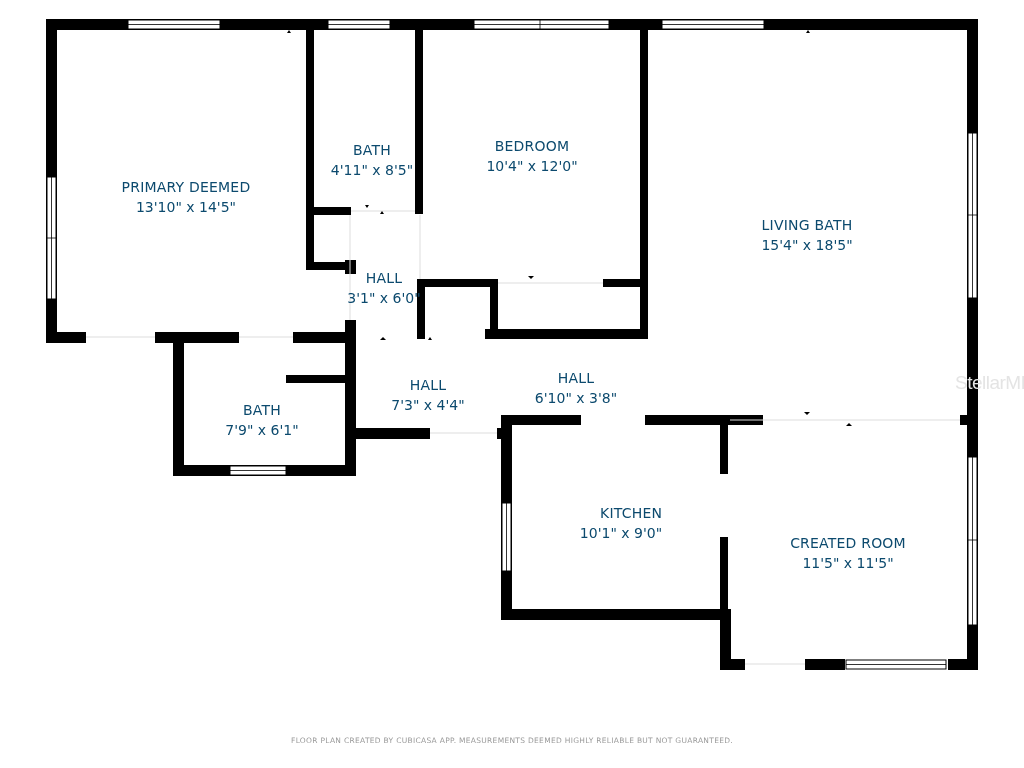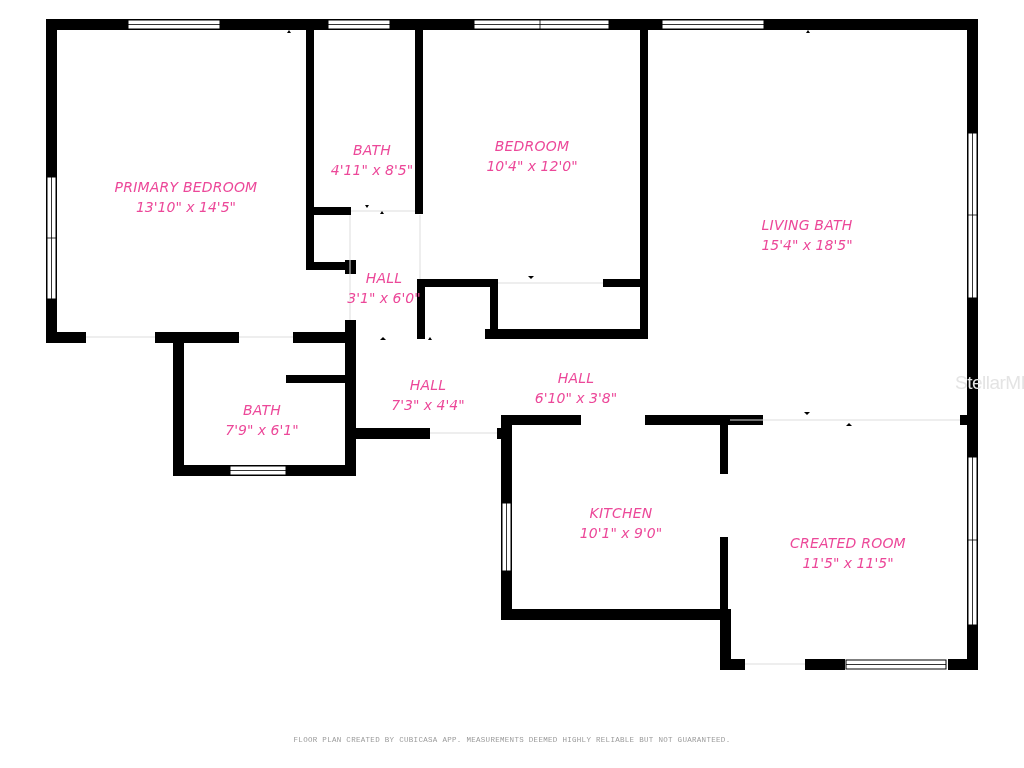--- a/index.html
+++ b/index.html
@@ -2,24 +2,24 @@
 <html><head>
 <meta charset="utf-8">
 <style>
   html,body{margin:0;padding:0;background:#ffffff;}
   body{width:1024px;height:768px;position:relative;overflow:hidden;font-family:"DejaVu Sans","Liberation Sans",sans-serif;}
   svg.plan{position:absolute;left:0;top:0;width:1024px;height:768px;}
   .wall{fill:#000;}
   .win{fill:#fff;stroke:#000;stroke-width:1;}
   .winline{stroke:#000;stroke-width:0.8;}
   .thin{stroke:#ddd;stroke-width:1;}
-  .lbl{position:absolute;text-align:center;color:#ec4899;font-size:14px;line-height:20px;white-space:nowrap;transform:translateX(-50%);font-style:italic;}
+  .lbl{position:absolute;text-align:center;color:#0c4a6e;font-size:14px;line-height:20px;white-space:nowrap;transform:translateX(-50%);}
   .lbl .name{display:block;letter-spacing:0.2px;}
   .lbl .dim{display:block;}
-  .footer{position:absolute;left:0;width:1024px;top:736px;text-align:center;font-size:7.5px;color:#9a9a9a;letter-spacing:0.3px;font-family:Liberation Mono, monospace;}
+  .footer{position:absolute;left:0;width:1024px;top:736px;text-align:center;font-size:7.5px;color:#9a9a9a;letter-spacing:0.3px;}
   .wm{position:absolute;left:955px;top:372px;font-size:19px;color:#e4e4e4;font-family:"Liberation Sans",sans-serif;letter-spacing:-0.5px;}
   .arrow{fill:#000;}
 </style>
 </head>
 <body>
 
 <svg class="plan" viewBox="0 0 1024 768" xmlns="http://www.w3.org/2000/svg">
 
   <rect class="wall" x="46" y="19" width="932" height="11"></rect>
 
@@ -131,21 +131,21 @@
     <polygon points="528,276 534,276 531,279"></polygon>
     <polygon points="380,340 386,340 383,337"></polygon>
     <polygon points="428,340 432,340 430,337"></polygon>
     <polygon points="614,620 620,620 617,617"></polygon>
     <polygon points="804,412 810,412 807,415"></polygon>
     <polygon points="846,426 852,426 849,423"></polygon>
   </g>
 </svg>
 
 <div class="lbl" style="left:186px;top:177px;">
-  <span class="name">PRIMARY BEDROOM</span>
+  <span class="name">PRIMARY DEEMED</span>
   <span class="dim">13'10" x 14'5"</span>
 </div>
 <div class="lbl" style="left:372px;top:140px;">
   <span class="name">BATH</span>
   <span class="dim">4'11" x 8'5"</span>
 </div>
 <div class="lbl" style="left:532px;top:136px;">
   <span class="name">BEDROOM</span>
   <span class="dim">10'4" x 12'0"</span>
 </div>
@@ -162,21 +162,21 @@
   <span class="dim">7'3" x 4'4"</span>
 </div>
 <div class="lbl" style="left:576px;top:368px;">
   <span class="name">HALL</span>
   <span class="dim">6'10" x 3'8"</span>
 </div>
 <div class="lbl" style="left:262px;top:400px;">
   <span class="name">BATH</span>
   <span class="dim">7'9" x 6'1"</span>
 </div>
-<div class="lbl" style="left:621px;top:503px;">
+<div class="lbl" style="left:621px;top:503px;text-align:right;">
   <span class="name">KITCHEN</span>
   <span class="dim">10'1" x 9'0"</span>
 </div>
 <div class="lbl" style="left:848px;top:533px;">
   <span class="name">CREATED ROOM</span>
   <span class="dim">11'5" x 11'5"</span>
 </div>
 
 <div class="wm">StellarMLS</div>
 <div class="footer">FLOOR PLAN CREATED BY CUBICASA APP. MEASUREMENTS DEEMED HIGHLY RELIABLE BUT NOT GUARANTEED.</div>

